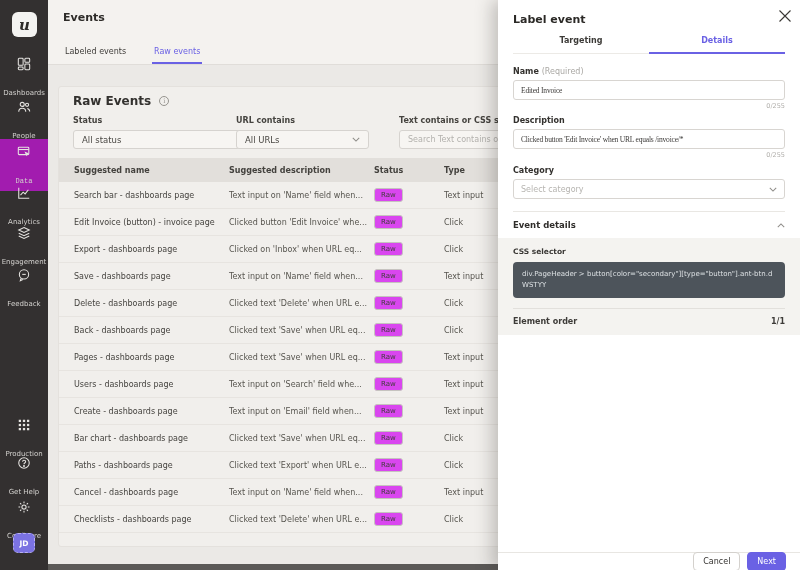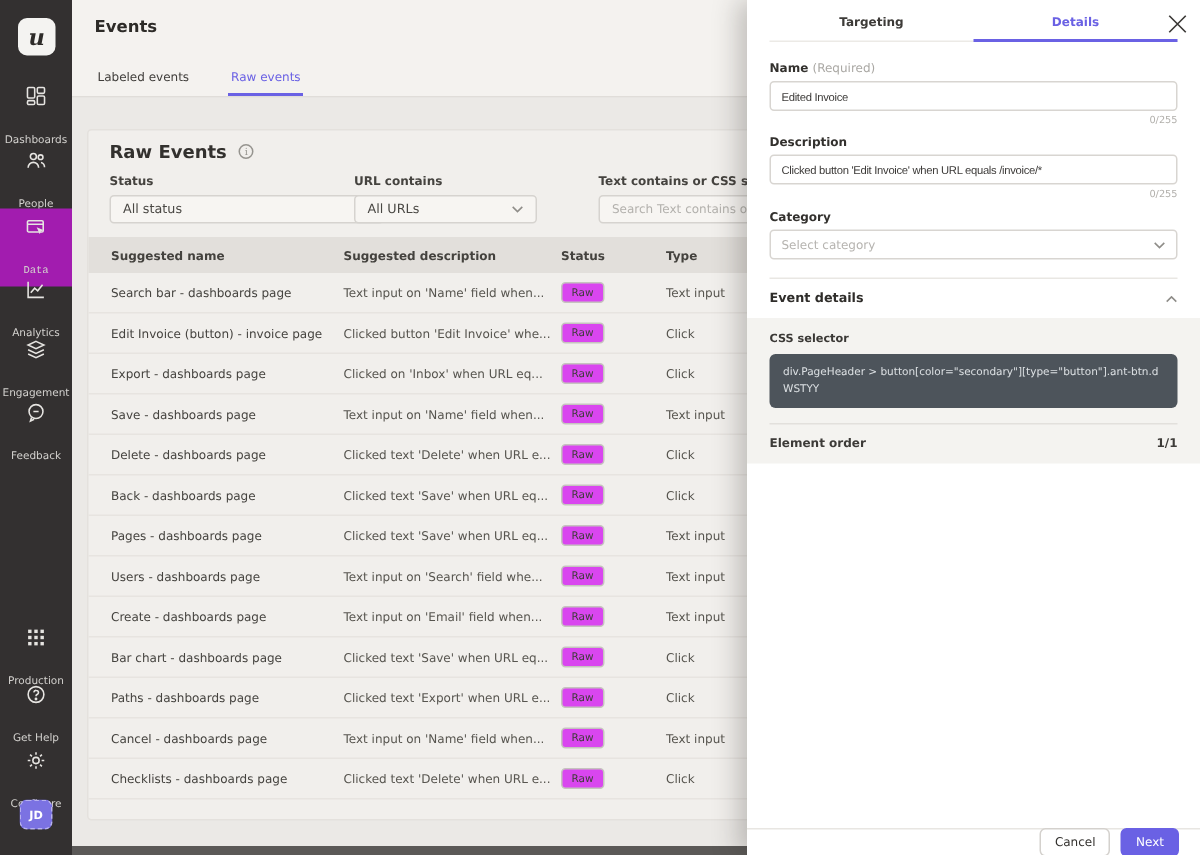--- a/index.html
+++ b/index.html
@@ -58,21 +58,21 @@
   .panel-pad { padding:0 15px; }
   #panel-title { margin-top:13px; font-size:11px; font-weight:bold; color:#2b2926; }
   #panel-close { position:absolute; top:8px; right:7px; width:16px; height:16px; cursor:pointer; }
   #panel-close svg { width:16px; height:16px; stroke:#3a3835; stroke-width:1.1; }
   .panel-tabs { display:flex; margin-top:10px; border-bottom:1px solid #eceae6; }
   .panel-tab { flex:1; text-align:center; font-size:8px; font-weight:bold; color:#3d3b38; padding-bottom:7px; cursor:pointer; }
   .panel-tab.active { color:#6a61e4; border-bottom:2.5px solid #6a61e4; margin-bottom:-1px; }
   .fld-label { margin-top:13px; font-size:8px; font-weight:bold; color:#33312e; }
   .fld-label .req { font-weight:normal; color:#aaa8a4; }
   .fld-input { margin-top:4px; width:100%; height:20px; border:1px solid #d8d5d1; border-radius:3px;
-    font-size:7.5px; color:#3c3a38; padding:0 7px; font-family:Liberation Sans, sans-serif; background:#fff; letter-spacing:-0.2px; }
+    font-size:7.5px; color:#3c3a38; padding:0 7px; font-family:Liberation Serif, serif; background:#fff; letter-spacing:-0.2px; }
   .counter { font-size:6.5px; color:#b1afab; text-align:right; margin-top:2px; }
   .cat-select { margin-top:4px; height:20px; border:1px solid #d8d5d1; border-radius:3px; display:flex;
     align-items:center; justify-content:space-between; padding:0 7px; cursor:pointer; }
   .cat-select .ph { font-size:8px; color:#b6b4b0; }
   .cat-select svg, .ev-head svg { width:8px; height:5px; stroke:#8f8d89; fill:none; stroke-width:1.3; }
   .divider { margin-top:12px; border-top:1px solid #e9e7e3; }
   .ev-head { display:flex; align-items:center; justify-content:space-between; padding:8px 0; cursor:pointer; }
   .ev-head .t { font-size:8.5px; font-weight:bold; color:#2f2d2a; }
   .gray-sec { margin:0 -15px; background:#f4f3f0; padding:9px 15px 0 15px; }
   .css-label { font-size:7.5px; font-weight:bold; color:#3a3835; }
@@ -196,21 +196,21 @@
     <span class="filter-label" style="left:14px">Status</span>
     <span class="filter-label" style="left:177px">URL contains</span>
     <span class="filter-label" style="left:340px">Text contains or CSS selector</span>
 
     <div class="select" style="left:14px; width:183px">
       <span>All status</span>
       <svg viewBox="0 0 10 6">
           <polyline points="1,1 5,5 9,1"></polyline>
         </svg>
     </div>
-    <div class="select" style="left:177px; width:122px">
+    <div class="select" style="left:177px; width:133px">
       <span>All URLs</span>
       <svg viewBox="0 0 10 6">
           <polyline points="1,1 5,5 9,1"></polyline>
         </svg>
     </div>
     <input class="text-filter" style="left: 340px;" placeholder="Search Text contains or CSS...">
 
     <div id="thead" class="grid-cols">
       <span>Suggested name</span>
       <span>Suggested description</span>
@@ -314,20 +314,21 @@
   <div id="hscroll"></div>
 </div>
 
 <div id="panel">
   <div id="panel-close">
     <svg viewBox="0 0 16 16" fill="none">
         <path d="M2.5 2.5l11 11M13.5 2.5l-11 11"></path>
       </svg>
   </div>
   <div class="panel-pad">
+    <div id="panel-title">Label event</div>
     <div class="panel-tabs">
       <div class="panel-tab">Targeting</div>
       <div class="panel-tab active">Details</div>
     </div>
 
     <div class="fld-label">
       <span>Name</span>
       <span class="req">(Required)</span>
     </div>
     <input class="fld-input" value="Edited Invoice" style="">

